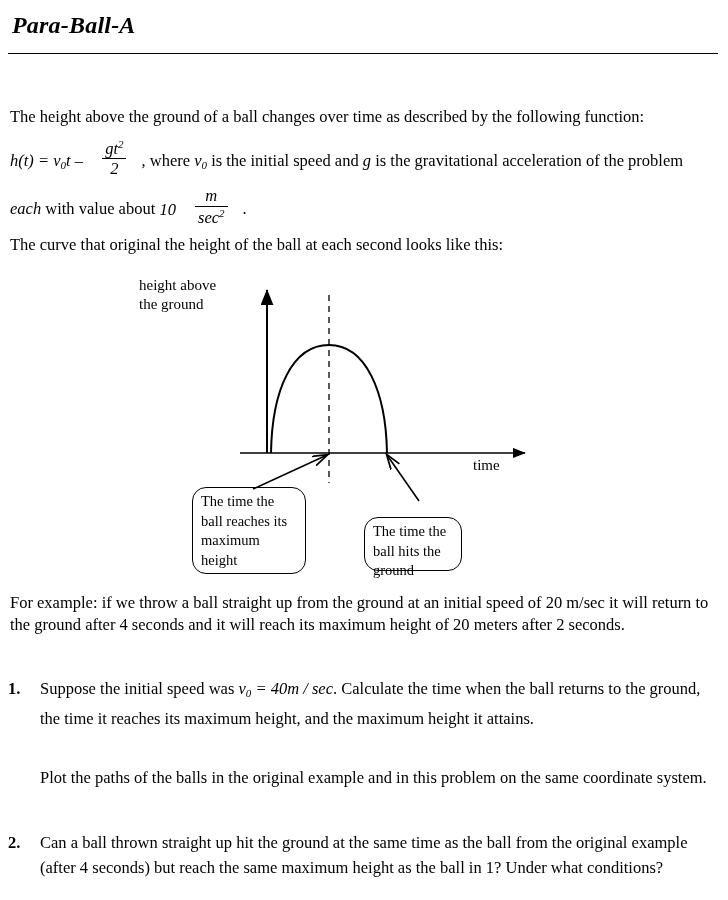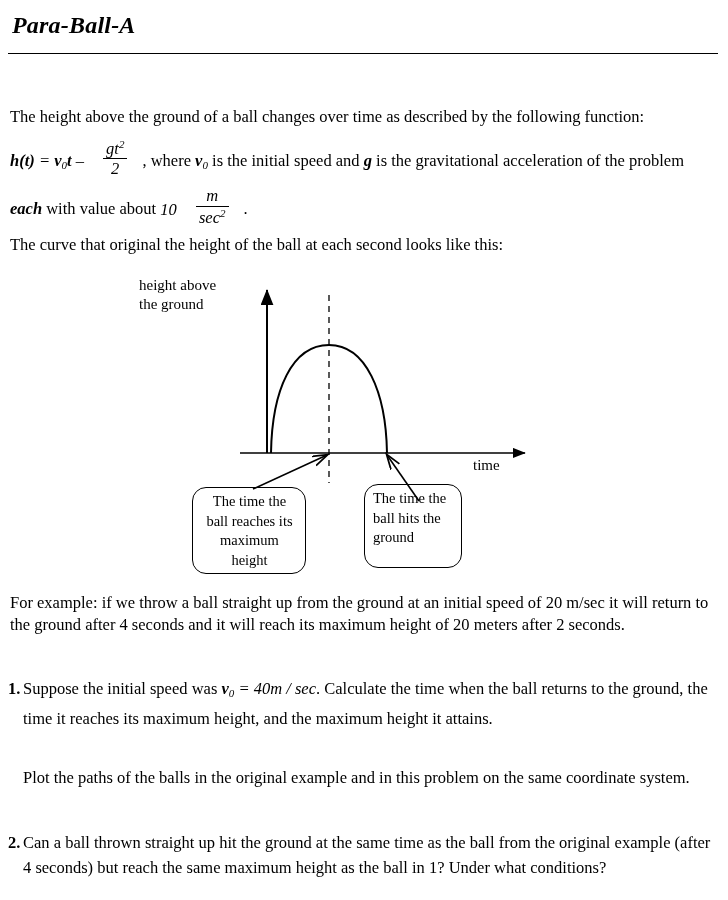--- a/index.html
+++ b/index.html
@@ -42,21 +42,21 @@
   .para {
     position: absolute;
     font-size: 16.5px;
     line-height: 23px;
   }
   .p-intro { left: 10px; top: 95px; width: 700px; line-height: 44px; }
   .p-curve { left: 10px; top: 233px; width: 700px; }
   .p-example { left: 10px; top: 592px; width: 706px; line-height: 22px; }
 
   
-  .mi { font-style: italic; font-weight: bold; }
+  .mi { font-style: italic; }
   .math { font-style: italic; white-space: nowrap; }
   .sub {
     font-size: 11px;
     vertical-align: -0.30em;
     font-style: italic;
   }
   .sup {
     font-size: 11px;
     vertical-align: 0.55em;
     font-style: italic;
@@ -88,21 +88,21 @@
     line-height: 25px;
   }
   .listitem .marker {
     position: absolute;
     left: 0;
     top: 0;
     font-weight: bold;
     width: 22px;
   }
   .listitem .itemtext {
-    margin-left: 15px;
+    margin-left: 32px;
     display: block;
   }
   .li-1 { left: 8px; top: 676px; width: 712px; }
   .li-1b { left: 8px; top: 765px; width: 700px; }
   .li-2 { left: 8px; top: 830px; width: 712px; }
 
   
   .figure {
     position: absolute;
     left: 0;
@@ -121,22 +121,22 @@
   .callout {
     position: absolute;
     border: 1.4px solid #000;
     border-radius: 14px;
     background: #fff;
     font-size: 14.5px;
     line-height: 19.5px;
     padding: 4px 7px 4px 8px;
     box-sizing: border-box;
   }
-  .callout-left  { left: 192px; top: 487px; width: 114px; height: 87px; text-align: center; }
-  .callout-right { left: 364px; top: 484px; width: 98px;  height: 84px; }
+  .callout-left  { left: 192px; top: 487px; width: 114px; height: 87px; }
+  .callout-right { left: 364px; top: 517px; width: 98px;  height: 54px; }
 
   svg.fig-svg {
     position: absolute;
     left: 0;
     top: 0;
     width: 728px;
     height: 900px;
     pointer-events: none;
   }
 </style>

